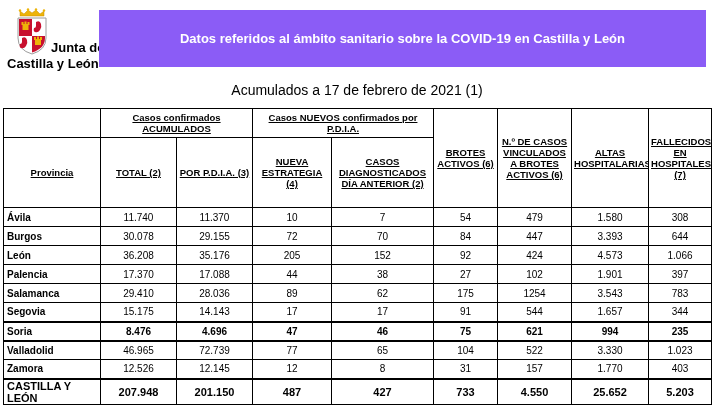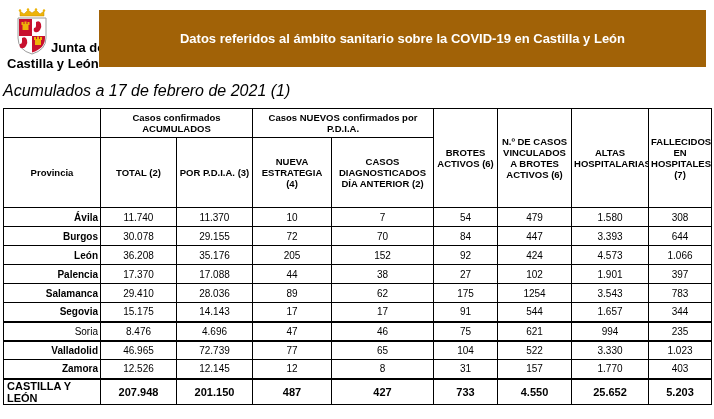--- a/index.html
+++ b/index.html
@@ -10,50 +10,51 @@
 
   
   .logo { position:absolute; left:4px; top:6px; width:95px; height:72px; }
   .logo svg { position:absolute; left:10px; top:2px; }
   .logo-text1 { position:absolute; left:47px; top:34px; font-size:13px; font-weight:bold; white-space:nowrap; }
   .logo-text2 { position:absolute; left:3px; top:50px; font-size:13px; font-weight:bold; white-space:nowrap; }
 
   
   .banner {
     position:absolute; left:99px; top:10px; width:607px; height:57px;
-    background:#a16207; color:#fff; display:flex; align-items:center; justify-content:center;
+    background:#8b5cf6; color:#fff; display:flex; align-items:center; justify-content:center;
     font-weight:bold; font-size:13px; text-align:center;
   }
 
   
   .note {
     position:absolute; top:82px; left:3px; width:708px;
-    text-align:left; font-style:italic; font-size:16px;
+    text-align:center; font-size:14px;
   }
 
   
   table.data {
     position:absolute; left:3px; top:108px; width:708px;
     border-collapse:collapse; table-layout:fixed;
   }
   table.data th, table.data td {
     border:1.5px solid #000; padding:0 2px; overflow:hidden;
   }
   thead th {
     font-size:9.5px; font-weight:bold; text-align:center; vertical-align:middle;
     border-width:2px;
+    text-decoration:underline;
   }
   td.spacer { border:none; background:#fff; }
   tr.ghead { height:29px; }
   tr.shead { height:70px; }
   tbody tr { height:19px; }
   tbody td { font-size:10px; border-top-width:1px; border-bottom-width:1px; }
-  tbody td.prov { font-weight:bold; text-align:right; padding-left:3px; }
+  tbody td.prov { font-weight:bold; text-align:left; padding-left:3px; }
   tbody td.num { text-align:center; }
-  tbody tr.highlight td { font-weight:normal; border-top:2.5px solid #000; border-bottom:2.5px solid #000; }
+  tbody tr.highlight td { font-weight:bold; border-top:2.5px solid #000; border-bottom:2.5px solid #000; }
   tbody tr:last-child td { border-bottom:2.5px solid #000; }
   tfoot td {
     border:none; font-weight:bold; font-size:11px; padding-top:9px; height:17px;
   }
   tfoot td.prov { text-align:left; padding-left:3px; }
   tfoot td.num { text-align:center; }
 </style>
 </head>
 <body>
 

